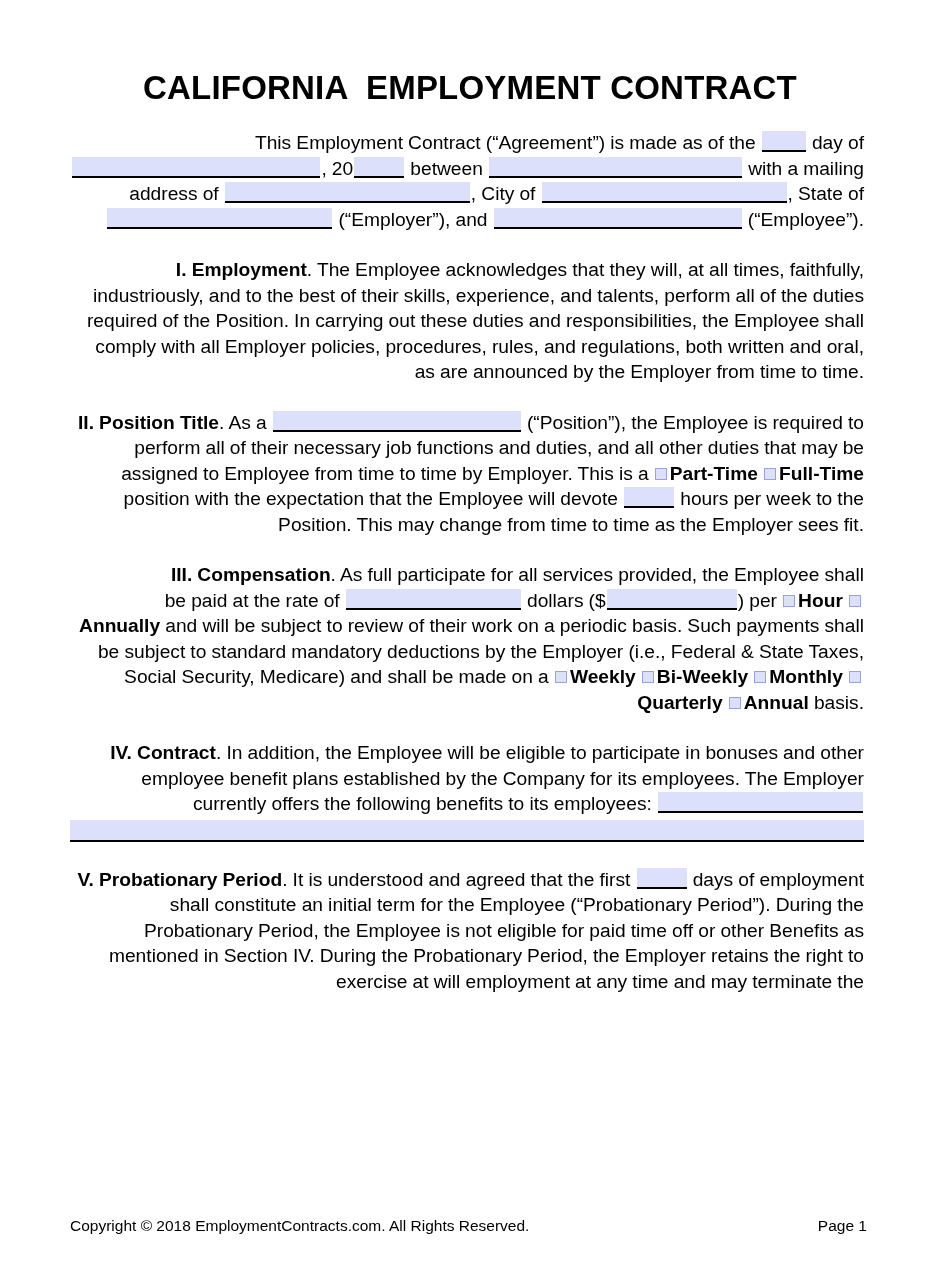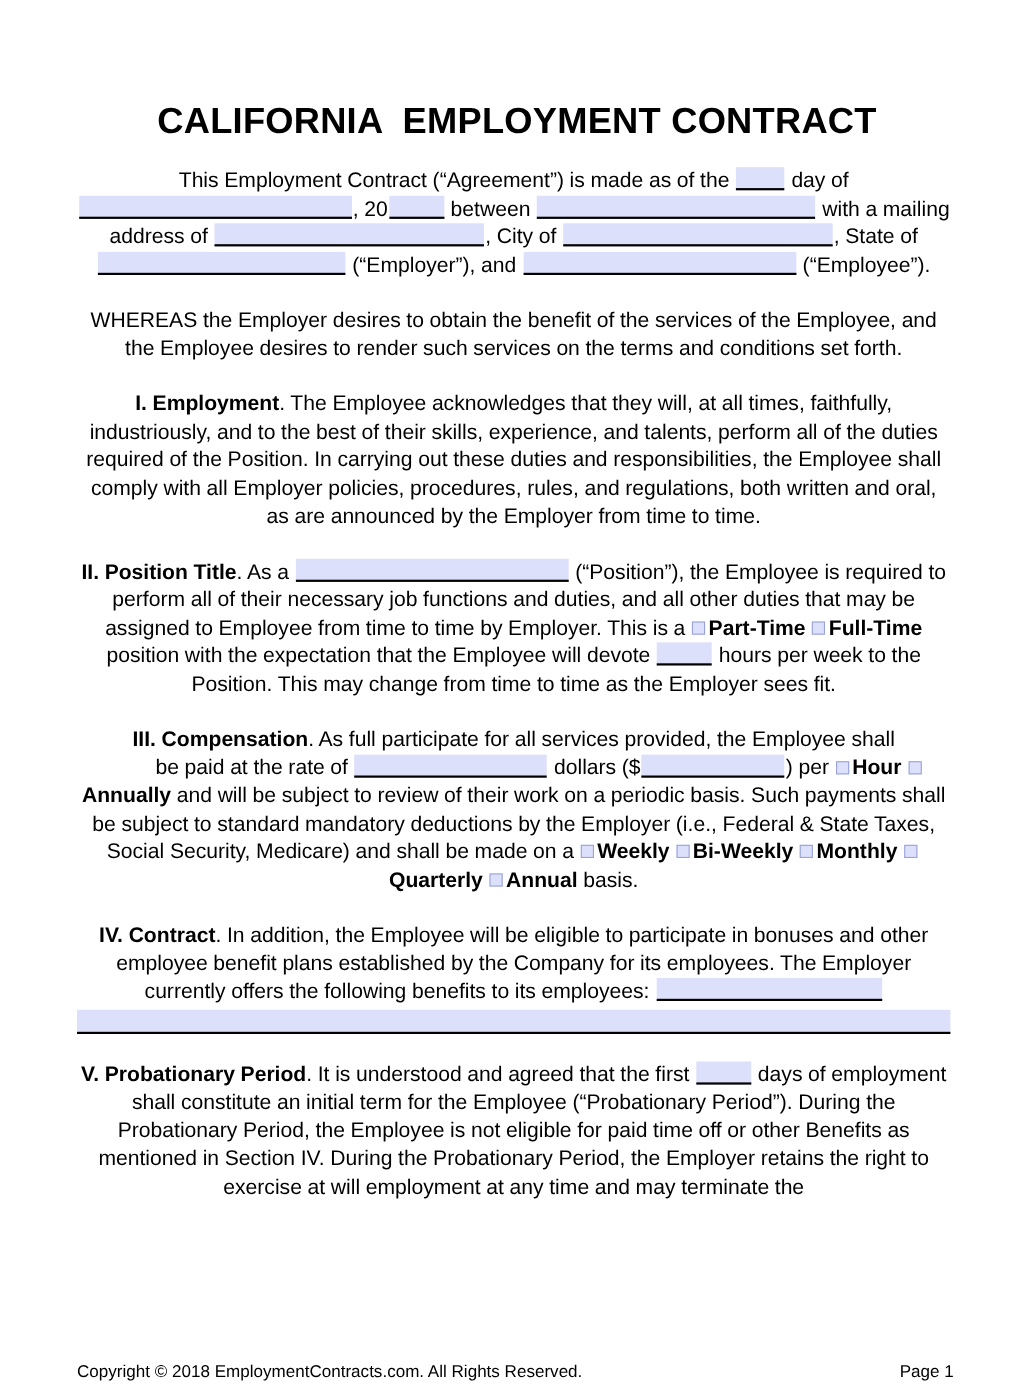--- a/index.html
+++ b/index.html
@@ -16,21 +16,20 @@
     overflow: hidden;
   }
 
   .page {
     position: absolute;
     left: 0; top: 0;
     width: 938px;
     height: 909px;
     box-sizing: border-box;
     padding: 0;
-    margin-top: 22px;
   }
 
   .doc-title {
     position: absolute;
     left: 70px;
     top: 68px;
     width: 800px;
     text-align: center;
     font-size: 33px;
     font-weight: bold;
@@ -43,21 +42,21 @@
     position: absolute;
     left: 70px;
     top: 130px;
     width: 794px;
   }
 
   p.para {
     margin: 0 0 0 0;
     font-size: 19.2px;
     line-height: 25.5px;
-    text-align: center;
+    text-align: right;
     word-spacing: -0.2px;
   }
 
   p.gap { margin-top: 25px; }
 
   b, .bold { font-weight: bold; }
 
   
   .blank {
     display: inline-block;
@@ -127,21 +126,20 @@
 <body>
 
 <div class="page">
 
   <div class="doc-title">CALIFORNIA  EMPLOYMENT CONTRACT</div>
 
   <div class="body-area">
 
     <p class="para"><span>This Employment Contract (“Agreement”) is made as of the</span> <span class="blank w-tiny"></span> <span>day of</span> <span class="blank w-xxl"></span><span>, 20</span><span class="blank w-xs"></span> <span>between</span> <span class="blank w-emp"></span> <span>with a mailing address of</span> <span class="blank w-mail"></span><span>, City of</span> <span class="blank w-city"></span><span>, State of</span> <span class="blank w-state"></span> <span>(“Employer”), and</span> <span class="blank w-employee"></span> <span>(“Employee”).</span></p>
 
-    <p class="para gap">WHEREAS the Employer desires to obtain the benefit of the services of the Employee, and the Employee desires to render such services on the terms and conditions set forth.</p>
 
 
     <p class="para gap"><b>I. Employment</b><span>. The Employee acknowledges that they will, at all times, faithfully, industriously, and to the best of their skills, experience, and talents, perform all of the duties required of the Position. In carrying out these duties and responsibilities, the Employee shall comply with all Employer policies, procedures, rules, and regulations, both written and oral, as are announced by the Employer from time to time.</span></p>
 
     <p class="para gap"><b>II. Position Title</b><span>. As a</span> <span class="blank w-pos"></span> <span>(“Position”), the Employee is required to perform all of their necessary job functions and duties, and all other duties that may be assigned to Employee from time to time by Employer. This is a</span> <span class="cbox"></span><b>Part-Time</b> <span class="cbox"></span><b>Full-Time</b> <span>position with the expectation that the Employee will devote</span> <span class="blank w-xs"></span> <span>hours per week to the Position. This may change from time to time as the Employer sees fit.</span></p>
 
     <p class="para gap"><b>III. Compensation</b><span>. As full participate for all services provided, the Employee shall</span><br>
       <span style="display:inline-block; width:48px;"></span><span>be paid at the rate of</span> <span class="blank w-lg"></span> <span>dollars ($</span><span class="blank w-md"></span><span>) per</span> <span class="cbox"></span><b>Hour</b> <span class="cbox"></span><b>Annually</b> <span>and will be subject to review of their work on a periodic basis. Such payments shall be subject to standard mandatory deductions by the Employer (i.e., Federal &amp; State Taxes, Social Security, Medicare) and shall be made on a</span> <span class="cbox"></span><b>Weekly</b> <span class="cbox"></span><b>Bi-Weekly</b> <span class="cbox"></span><b>Monthly</b> <span class="cbox"></span><b>Quarterly</b> <span class="cbox"></span><b>Annual</b> <span>basis.</span></p>
 
     <p class="para gap"><b>IV. Contract</b><span>. In addition, the Employee will be eligible to participate in bonuses and other employee benefit plans established by the Company for its employees. The Employer currently offers the following benefits to its employees:</span> <span class="blank w-ben1"></span></p>

